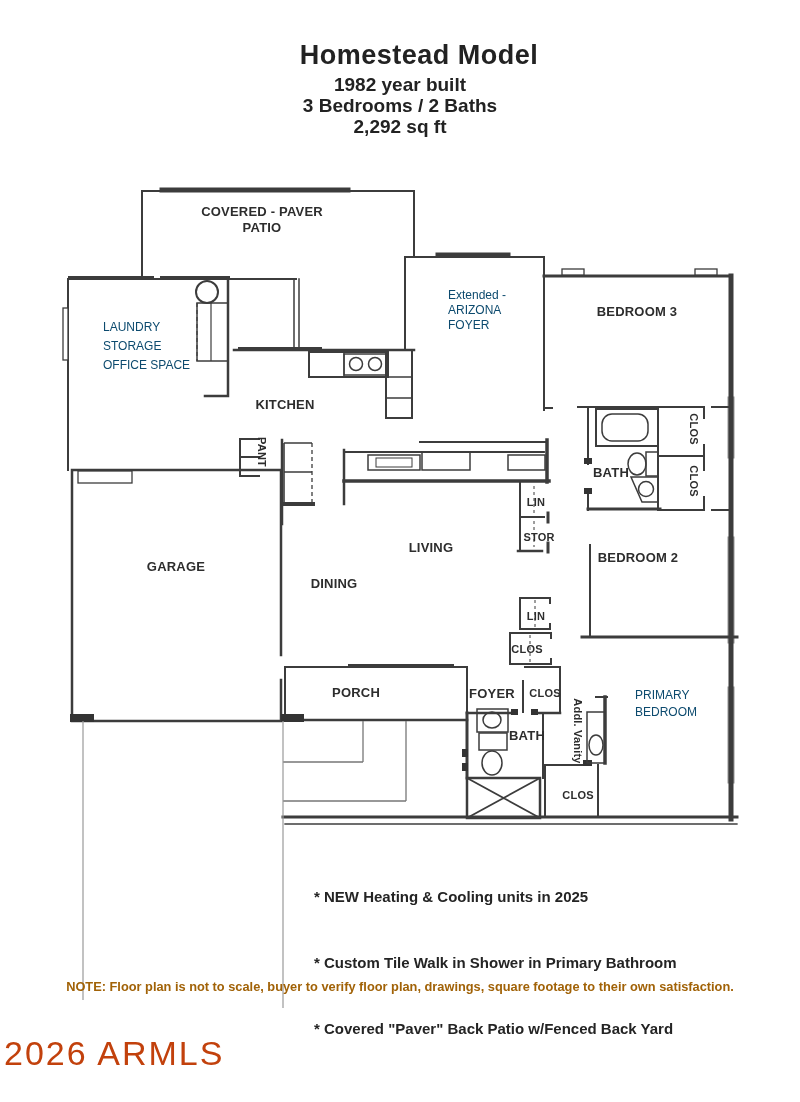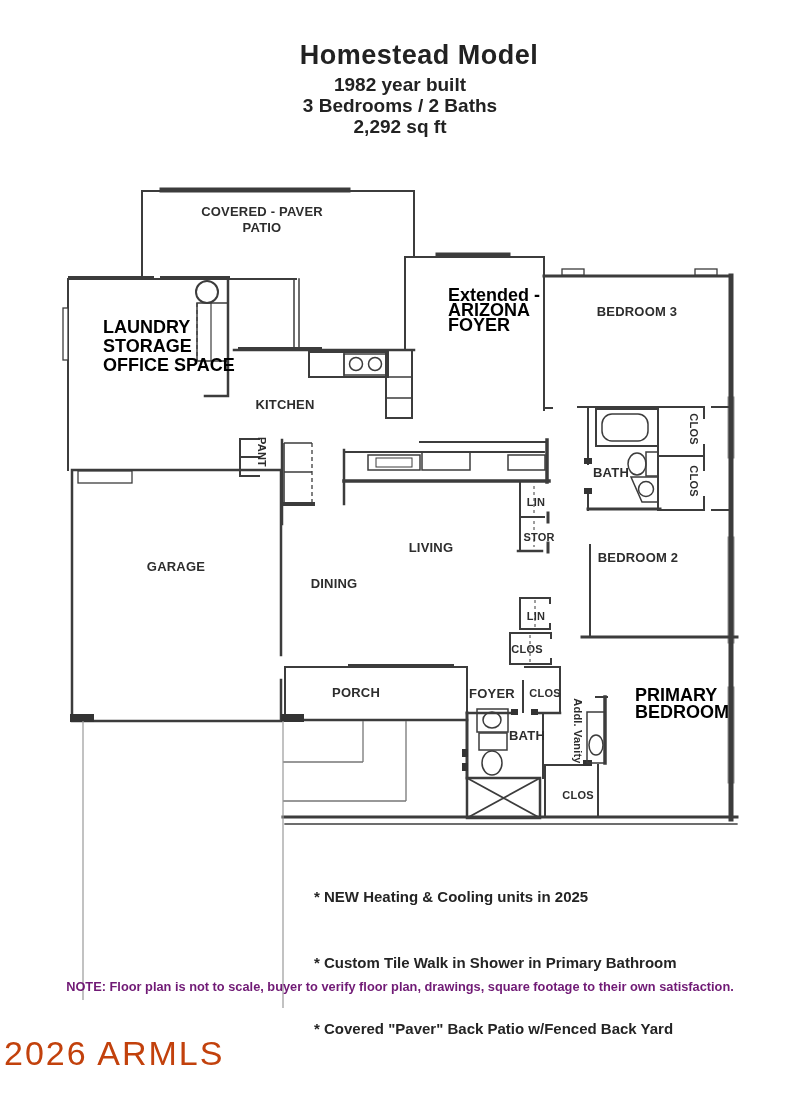--- a/index.html
+++ b/index.html
@@ -12,28 +12,28 @@
   .subs{top:74px;font-size:19px;font-weight:bold;line-height:21px;}
   svg{position:absolute;left:0;top:0;}
   svg .w{stroke:#3c3c3c;fill:none;stroke-linecap:square;}
   svg .fx{stroke:#3c3c3c;fill:none;}
   svg .dark{fill:#333;stroke:none;}
   svg .win{fill:#fff;stroke:#3c3c3c;stroke-width:1.3;}
   .lbl{position:absolute;transform:translate(-50%,-50%);font-weight:bold;font-size:13px;
        color:#2d2d2d;white-space:nowrap;letter-spacing:0.2px;line-height:16px;text-align:center;}
   .lbl.sm{font-size:11px;}
   .lbl.vert{transform:translate(-50%,-50%) rotate(90deg);}
-  .block{position:absolute;font-weight:bold;font-size:18px;color:#000000;
+  .block{position:absolute;font-weight:normal;font-size:12px;color:#0c4a6e;
          line-height:19px;white-space:nowrap;}
   .block.tight{line-height:15px;}
   .block.mid{line-height:17px;}
   .notes{position:absolute;left:314px;top:842px;font-weight:bold;font-size:15px;
          color:#242424;line-height:22px;white-space:pre-wrap;}
   .disclaimer{position:absolute;left:0;top:979px;width:800px;text-align:center;
-              font-weight:bold;font-size:12.8px;color:#701a75;}
+              font-weight:bold;font-size:12.8px;color:#a16207;}
   .watermark{position:absolute;left:4px;top:1034px;font-size:34px;color:#c2410c;
              letter-spacing:2px;font-weight:normal;}
 </style>
 </head>
 <body>
 
 <div class="hdr title">Homestead Model</div>
 <div class="hdr subs">
   <div>1982 year built</div>
   <div>3 Bedrooms / 2 Baths</div>

